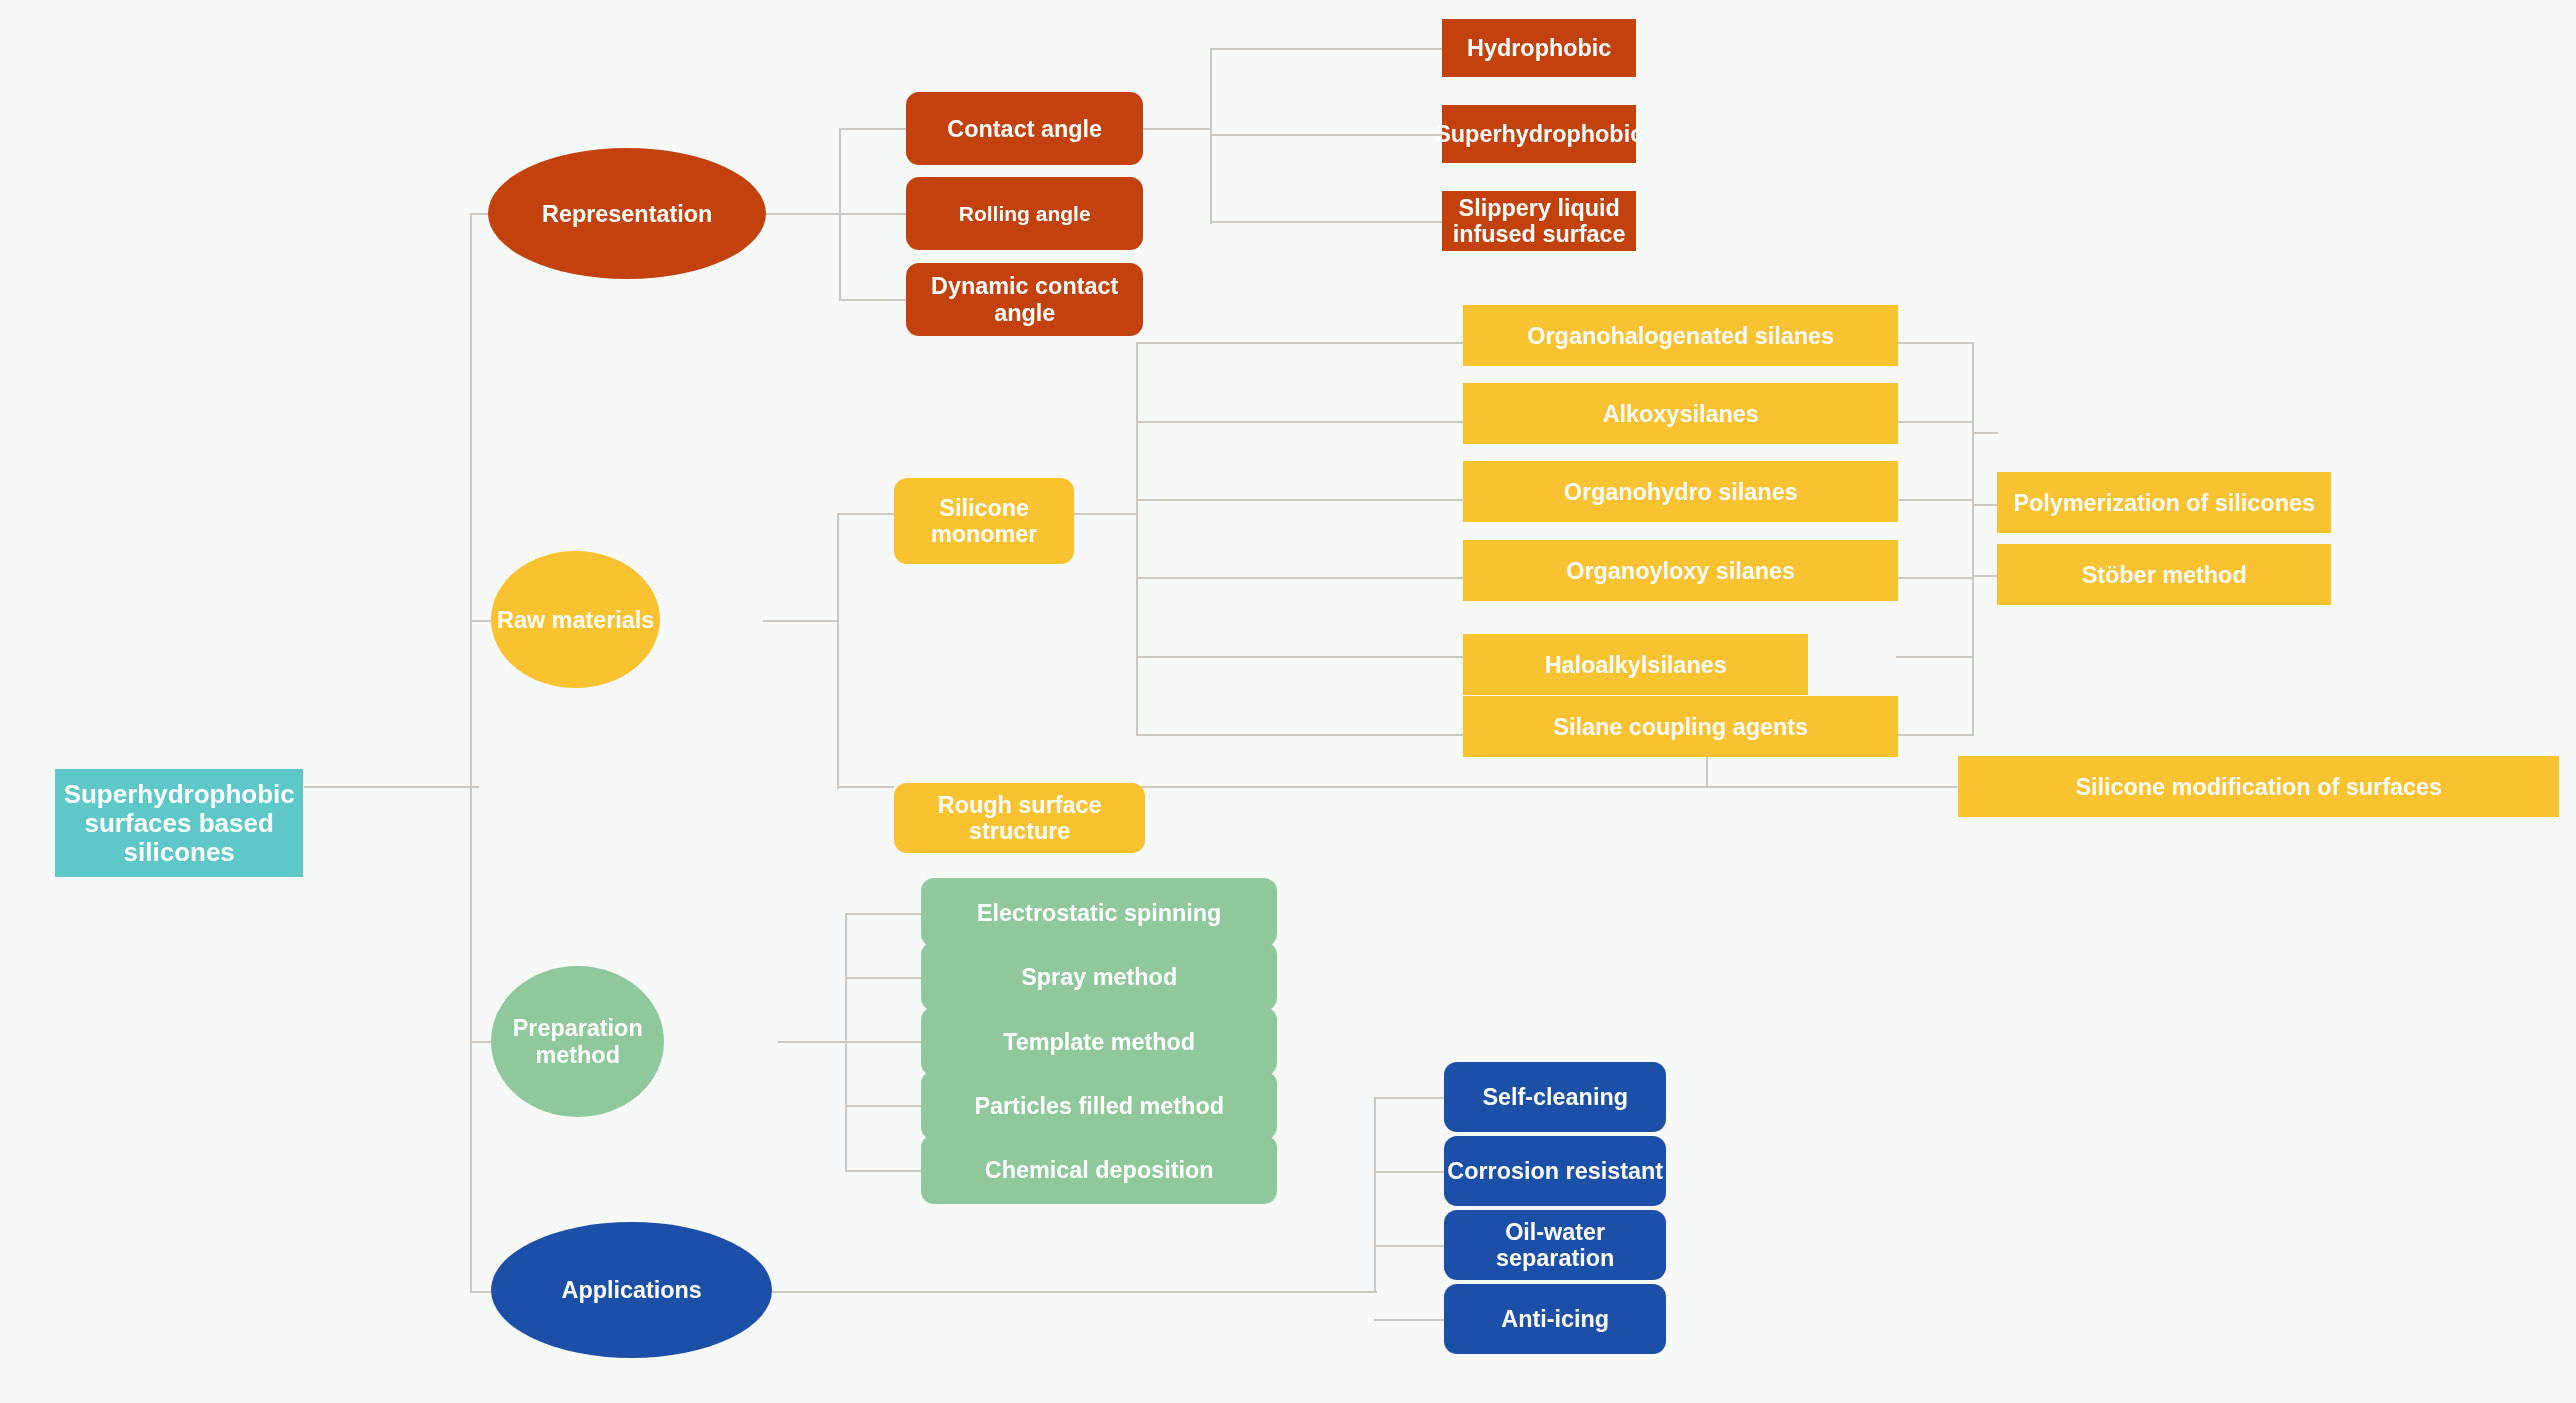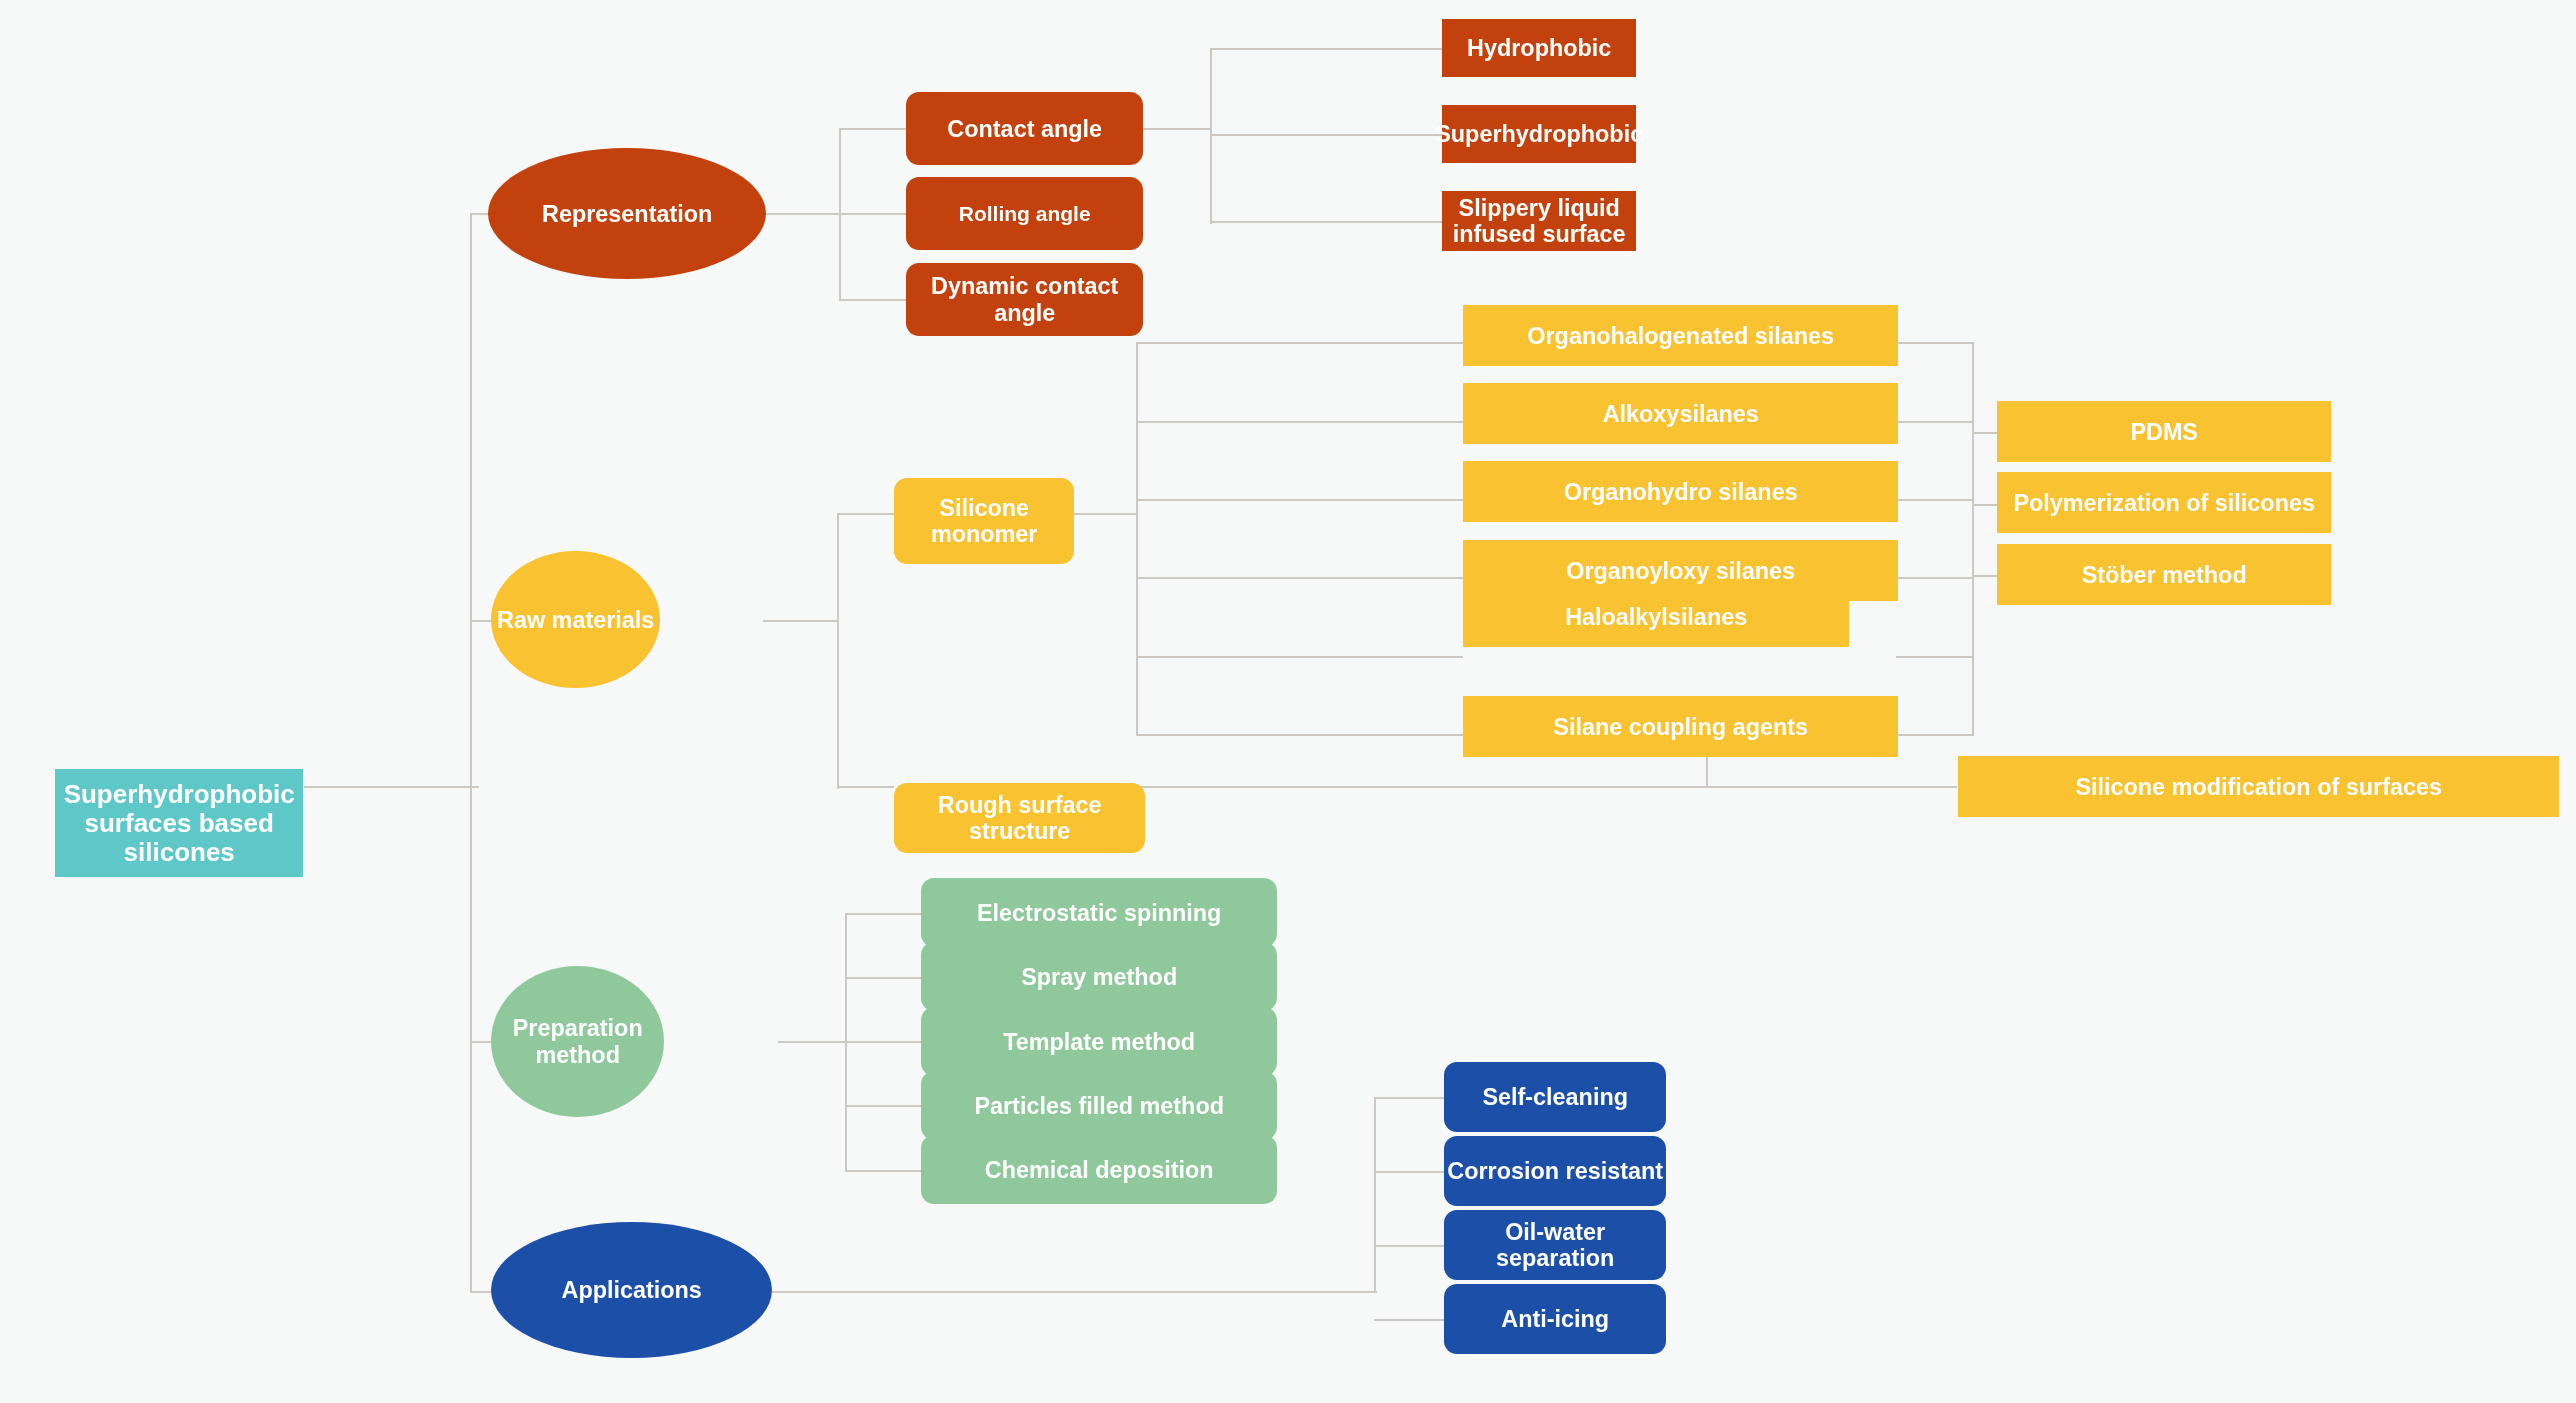--- a/index.html
+++ b/index.html
@@ -121,24 +121,23 @@
   <div class="node ellipse yellow" style="left:483px;top:543px;width:169px;height:137px;font-size:23.4px;">Raw materials</div>
 
   <div class="node pill yellow" style="left:886px;top:470px;width:180px;height:86px;font-size:23.4px;">Silicone monomer</div>
 
   <div class="node pill yellow" style="left:886px;top:743px;width:251px;height:70px;font-size:23.4px;margin-top:32px;">Rough surface structure</div>
 
   <div class="node rect yellow" style="left:1455px;top:297px;width:435px;height:61px;font-size:23.4px;">Organohalogenated silanes</div>
   <div class="node rect yellow" style="left:1455px;top:375px;width:435px;height:61px;font-size:23.4px;">Alkoxysilanes</div>
   <div class="node rect yellow" style="left:1455px;top:453px;width:435px;height:61px;font-size:23.4px;">Organohydro silanes</div>
   <div class="node rect yellow" style="left:1455px;top:532px;width:435px;height:61px;font-size:23.4px;">Organoyloxy silanes</div>
-  <div class="node rect yellow" style="left:1455px;top:578px;width:386px;height:61px;font-size:23.4px;">Haloalkylsilanes</div>
+  <div class="node rect yellow" style="left:1455px;top:626px;width:345px;height:61px;font-size:23.4px;">Haloalkylsilanes</div>
   <div class="node rect yellow" style="left:1455px;top:688px;width:435px;height:61px;font-size:23.4px;">Silane coupling agents</div>
 
-  <div class="node rect yellow" style="left:1989px;top:393px;width:334px;height:61px;font-size:23.4px;">PDMS</div>
   <div class="node rect yellow" style="left:1989px;top:464px;width:334px;height:61px;font-size:23.4px;">Polymerization of silicones</div>
   <div class="node rect yellow" style="left:1989px;top:536px;width:334px;height:61px;font-size:23.4px;">Stöber method</div>
 
   <div class="node rect yellow" style="left:1950px;top:748px;width:601px;height:61px;font-size:23.4px;">Silicone modification of surfaces</div>
 
   <div class="node ellipse green" style="left:483px;top:958px;width:173px;height:151px;font-size:23.4px;padding:0 14px;">Preparation method</div>
 
   <div class="node pill green" style="left:913px;top:870px;width:356px;height:69px;font-size:23.4px;">Electrostatic spinning</div>
   <div class="node pill green" style="left:913px;top:934px;width:356px;height:69px;font-size:23.4px;">Spray method</div>
   <div class="node pill green" style="left:913px;top:999px;width:356px;height:69px;font-size:23.4px;">Template method</div>

